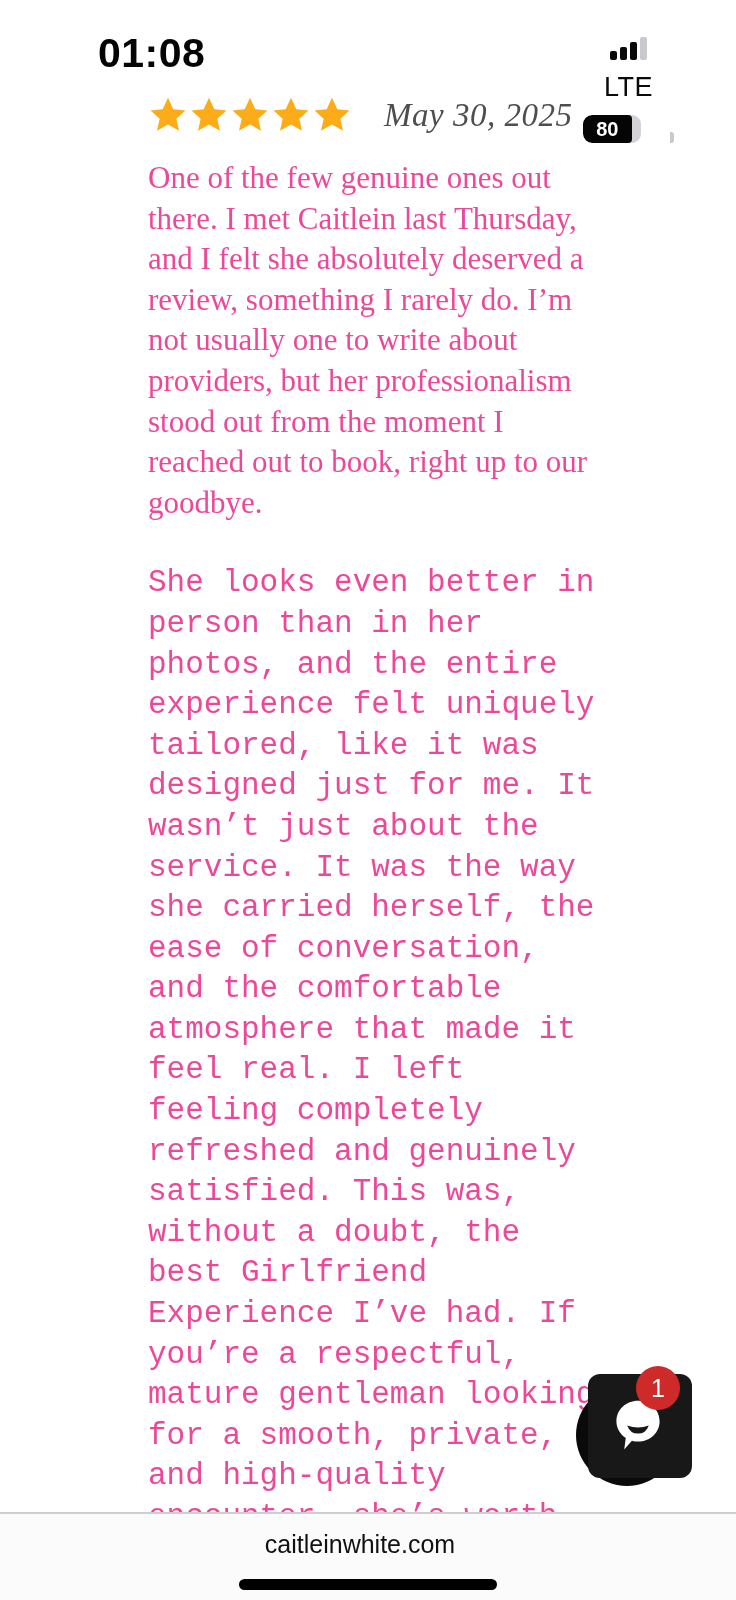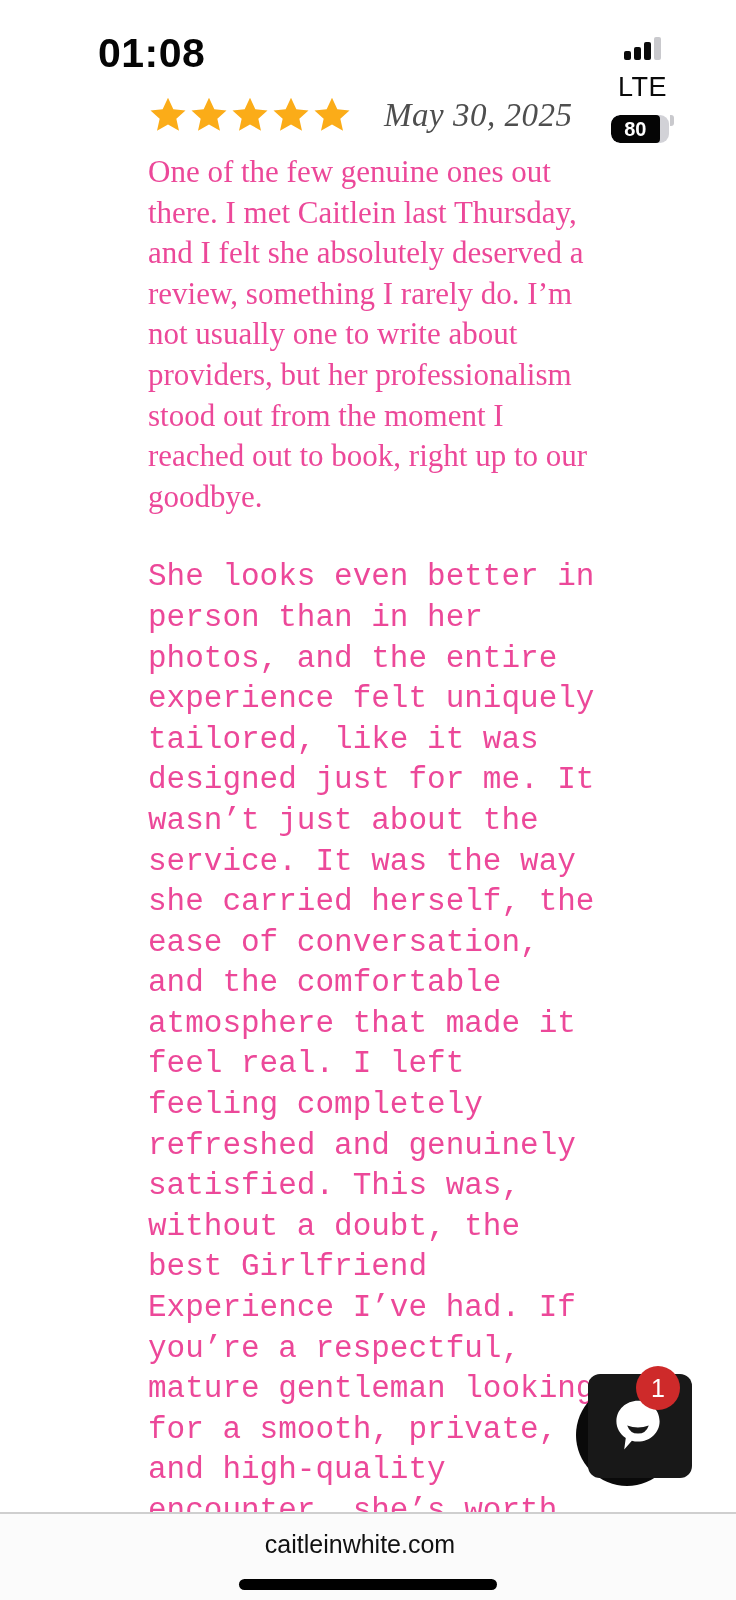--- a/index.html
+++ b/index.html
@@ -14,26 +14,26 @@
   .signal { display:flex; align-items:flex-end; gap:3px; height:24px; }
   .signal i { display:block; width:7px; border-radius:2px; background:#0a0a0a; }
   .signal i:nth-child(1){height:9px;} .signal i:nth-child(2){height:13px;}
   .signal i:nth-child(3){height:18px;} .signal i:nth-child(4){height:23px; background:#c9c9cd;}
   .carrier { font-size:27px; color:#0a0a0a; letter-spacing:.5px; }
   .battery { position:relative; width:58px; height:28px; border-radius:9px; background:#d2d2d7; overflow:hidden; }
   .battery .fill { position:absolute; left:0; top:0; bottom:0; width:84%; background:#050505; border-radius:9px 4px 4px 9px; }
   .battery .pct { position:absolute; left:0; top:0; width:84%; height:100%; display:flex; align-items:center;
     justify-content:center; color:#fff; font-size:20px; font-weight:700; }
   .battery-cap { width:4px; height:11px; background:#c9c9cd; border-radius:0 3px 3px 0; margin-left:1px; }
-  .battery-wrap { display:flex; align-items:flex-start; }
+  .battery-wrap { display:flex; align-items:flex-end;gap:28px; }
 
   
   .content { position:absolute; left:148px; top:90px; width:452px; z-index:1;
     font-family:"Liberation Serif", serif; }
-  .rating-row { display:flex; align-items:center; margin-bottom:12px; height:50px; }
+  .rating-row { display:flex; align-items:center; margin-bottom:18px; height:50px; }
   .stars { display:flex; align-items:center; gap:1px; }
   .stars .star { display:inline-flex; width:40px; height:40px; }
   .review-date { margin-left:32px; font-style:italic; font-size:33px; color:#4e4e4e; letter-spacing:.5px; }
   .review-body p { font-size:31px; line-height:40.6px; color:#ec4899; margin:0 0 40px 0; }
   .review-body p:last-child { margin-bottom:8px;font-family:Liberation Mono, monospace; }
   .show-less { display:inline-block; margin:4px 0 0 20px; font-size:31px; color:#ec4899; cursor:pointer; }
   .reviewer-row { display:flex; align-items:center; margin-top:28px; gap:28px; }
   .reviewer-name { font-size:32px; color:#747474; }
   .verified { display:flex; align-items:center; gap:9px; }
   .verified-badge { width:31px; height:31px; flex:0 0 auto; }

